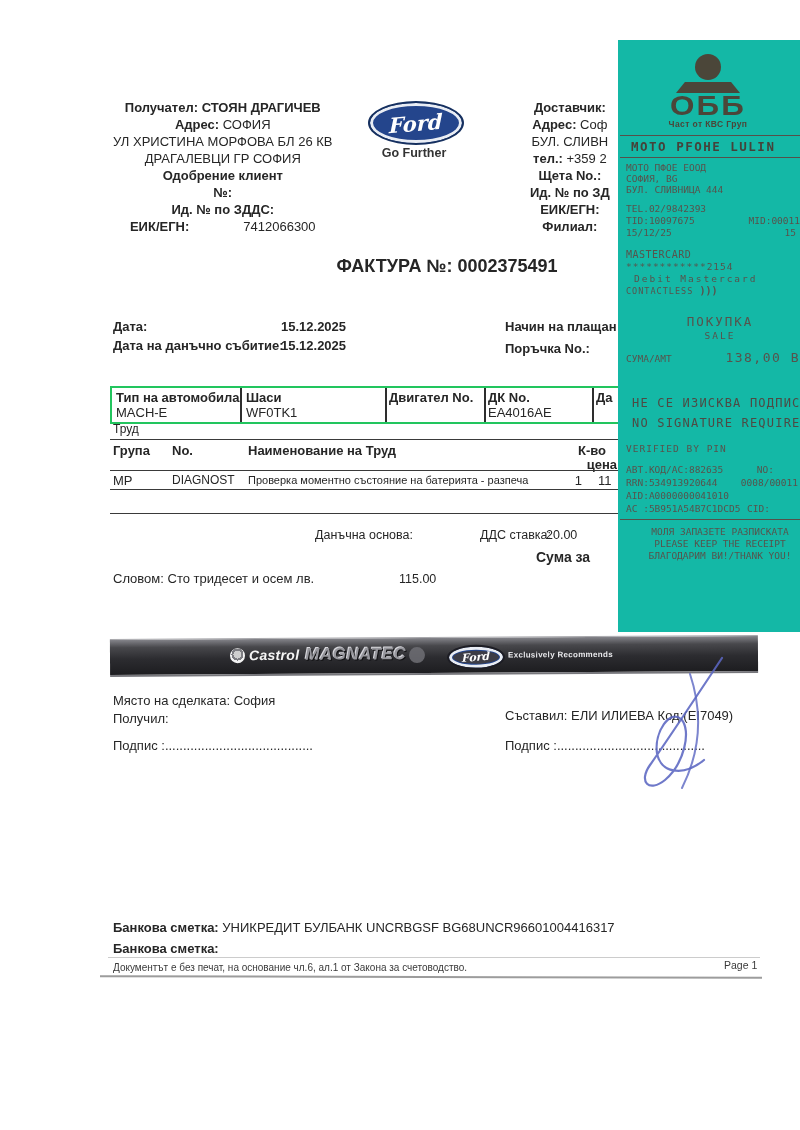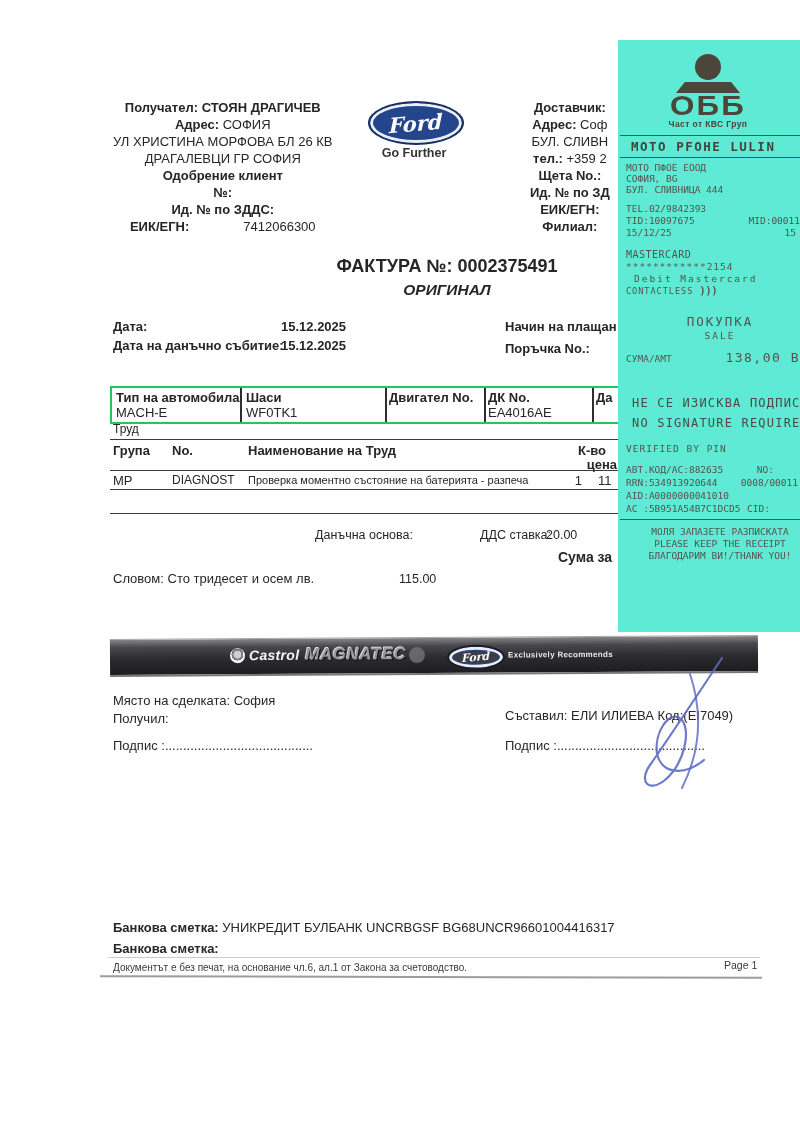--- a/index.html
+++ b/index.html
@@ -15,21 +15,21 @@
              box-shadow:inset 0 0 0 3px rgba(255,255,255,.9), inset 0 0 0 4px #24458c;
              display:flex;align-items:center;justify-content:center;}
   .ford-script{font-family:"DejaVu Serif",serif;font-style:italic;font-weight:bold;color:#fff;
                transform:rotate(-5deg) skewX(-6deg);}
   
   .vtable{position:absolute;left:110px;top:386px;width:580px;height:34px;
           border:2px solid #22c55e;z-index:1;}
   .vline{position:absolute;top:0;bottom:0;width:2px;background:#2e2e2e;}
   .hline-thin{position:absolute;height:0;border-top:1.5px solid #3a3a3a;z-index:1;}
   
-  #receipt{position:absolute;left:618px;top:40px;width:182px;height:592px;background:#5eead4;
+  #receipt{position:absolute;left:618px;top:40px;width:182px;height:592px;background:#14b8a6;
            z-index:5;font-family:"DejaVu Sans Mono",monospace;color:#57534c;font-size:9.5px;}
   .r{position:absolute;left:8px;right:0;white-space:nowrap;}
   .rflex{display:flex;justify-content:space-between;align-items:baseline;}
   .rline{position:absolute;left:2px;right:0;border-top:1.5px solid #55514a;}
   .rcenter{text-align:center;padding-left:14px;}
   .obb{color:#4b4639;text-align:center;}
   .obb-circle{width:26px;height:26px;border-radius:50%;background:#4b4639;margin:0 auto;}
   .obb-trap{width:64px;height:11px;background:#4b4639;margin:2px auto 0;
             clip-path:polygon(14% 0,86% 0,100% 100%,0 100%);}
   .obb-word{font-family:"Liberation Sans",sans-serif;font-weight:bold;font-size:28px;line-height:26px;
@@ -77,21 +77,20 @@
     <div><span class="b">Адрес:</span> <span>Соф</span></div>
     <div>БУЛ. СЛИВН</div>
     <div><span class="b">тел.:</span> <span>+359 2</span></div>
     <div class="b">Щета No.:</div>
     <div class="b">Ид. № по ЗД</div>
     <div class="b">ЕИК/ЕГН:</div>
     <div class="b">Филиал:</div>
   </div>
 
   <div class="abs b" style="left:297px;top:256px;width:300px;text-align:center;font-size:18px;">ФАКТУРА №: 0002375491</div>
-  <div class="abs b" style="left:297px;top:281px;width:300px;text-align:center;font-size:15.5px;font-style:italic;">ОРИГИНАЛ</div>
 
   <div class="abs b t13" style="left:113px;top:318px;">Дата:</div>
   <div class="abs b t13" style="left:281px;top:318px;">15.12.2025</div>
   <div class="abs b t13" style="left:113px;top:337px;">Дата на данъчно събитие:</div>
   <div class="abs b t13" style="left:281px;top:337px;">15.12.2025</div>
   <div class="abs b t13" style="left:505px;top:318px;">Начин на плащан</div>
   <div class="abs b t13" style="left:505px;top:340px;">Поръчка No.:</div>
 
   <div class="vtable">
     <div class="vline" style="left:128px;"></div>
@@ -121,21 +120,21 @@
   <div class="abs t11" style="left:248px;top:474px;">Проверка моментно състояние на батерията - разпеча</div>
   <div class="abs t13" style="left:560px;top:472px;width:22px;text-align:right;">1</div>
   <div class="abs t13" style="left:598px;top:472px;">11</div>
   <div class="hline-thin" style="left:110px;top:489px;width:580px;"></div>
   <div class="hline-thin" style="left:110px;top:513px;width:580px;"></div>
 
   <div class="abs t125" style="left:315px;top:528px;">Данъчна основа:</div>
   <div class="abs t125" style="left:399px;top:528px;margin-top:44px;">115.00</div>
   <div class="abs t125" style="left:480px;top:528px;">ДДС ставка:</div>
   <div class="abs t125" style="left:546px;top:528px;">20.00</div>
-  <div class="abs b" style="left:558px;top:549px;font-size:14px;">Сума за</div>
+  <div class="abs b" style="left:536px;top:549px;font-size:14px;">Сума за</div>
   <div class="abs t13" style="left:113px;top:570px;">Словом: Сто тридесет и осем лв.</div>
 
   <div id="receipt">
     <div class="r obb" style="left:30px;top:14px;width:120px;">
       <div class="obb-circle"></div>
       <div class="obb-trap"></div>
       <div class="obb-word">ОББ</div>
       <div class="obb-tag">Част от КВС Груп</div>
     </div>
     <div class="rline" style="top:95px;"></div>

